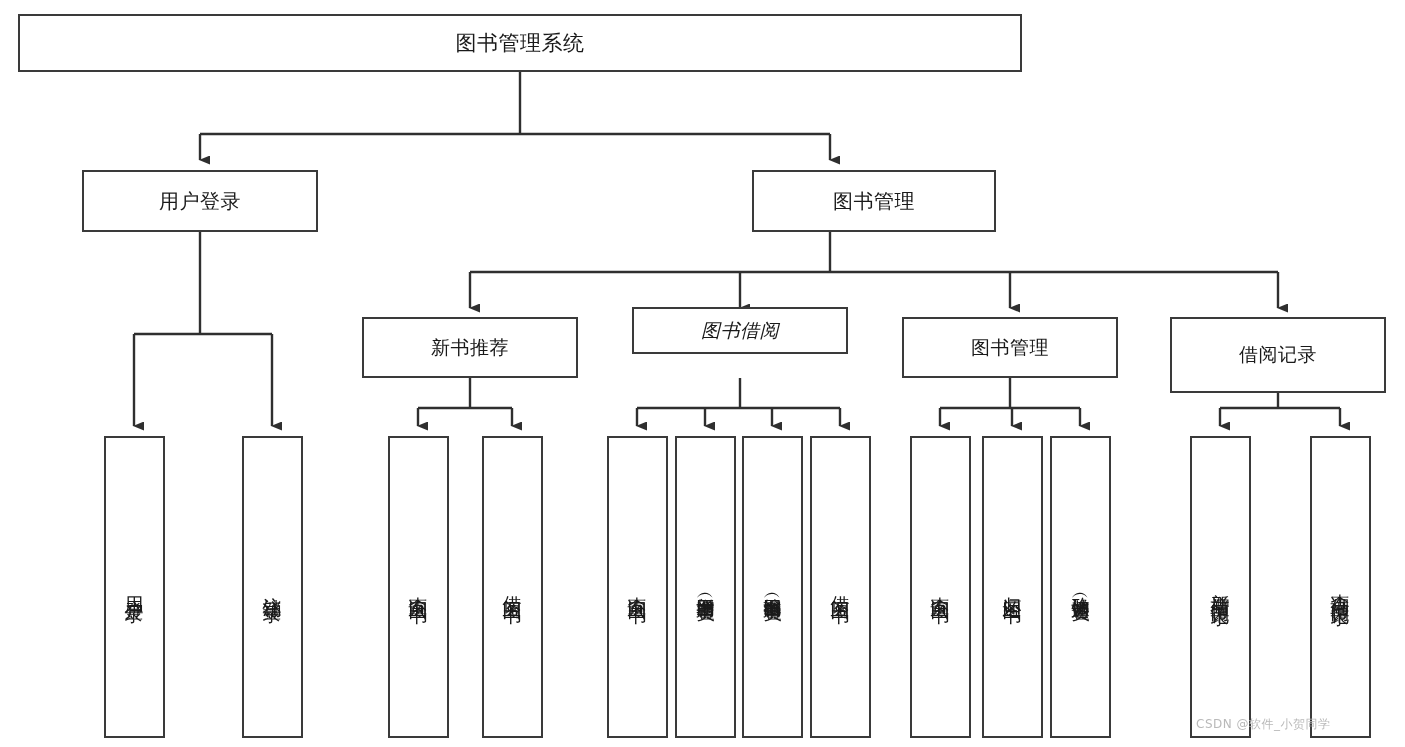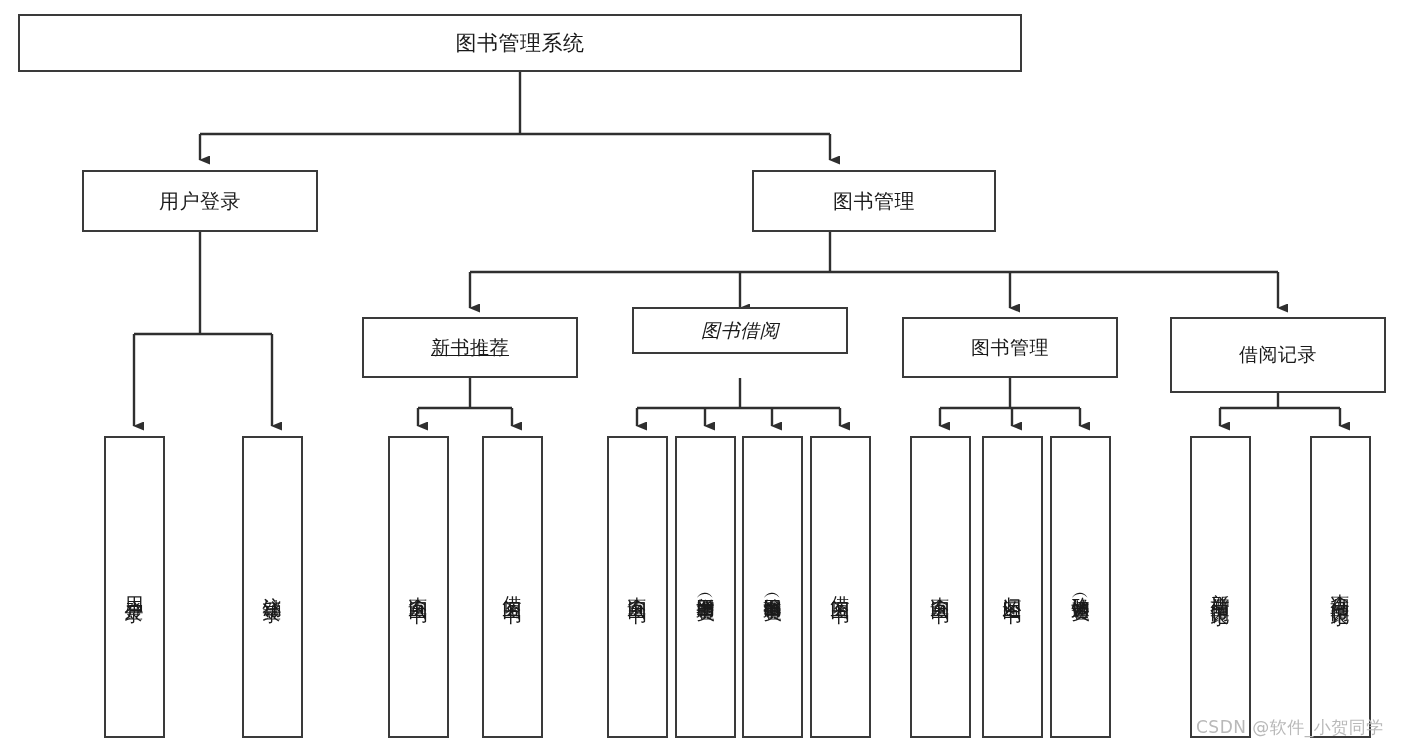--- a/index.html
+++ b/index.html
@@ -57,21 +57,21 @@
     letter-spacing: 3px;
     line-height: 1;
     white-space: nowrap;
   }
   .leaf.tight .vtext {
     letter-spacing: 1px;
     font-size: 18px;
   }
   .watermark {
     position: absolute;
-    font-size: 17px;
+    font-size: 12px;
     color: #b9b9b9;
     white-space: nowrap;
     letter-spacing: 0.5px;
   }
 </style>
 </head>
 <body>
 
 <div id="canvas">
 
@@ -129,21 +129,21 @@
     <span>图书管理系统</span>
   </div>
 
   <div class="node node-l1" style="left:82px; top:170px; width:236px; height:62px;">
     <span>用户登录</span>
   </div>
   <div class="node node-l1" style="left:752px; top:170px; width:244px; height:62px;">
     <span>图书管理</span>
   </div>
 
-  <div class="node node-l2" style="left:362px; top:317px; width:216px; height:61px;text-decoration:underline;">
+  <div class="node node-l2" style="left:362px; top:317px; width:216px; height:61px;">
     <span>新书推荐</span>
   </div>
   <div class="node node-l2" style="left:632px; top:307px; width:216px; height:47px;font-style:italic;">
     <span>图书借阅</span>
   </div>
   <div class="node node-l2" style="left:902px; top:317px; width:216px; height:61px;">
     <span>图书管理</span>
   </div>
   <div class="node node-l2" style="left:1170px; top:317px; width:216px; height:76px;">
     <span>借阅记录</span>

